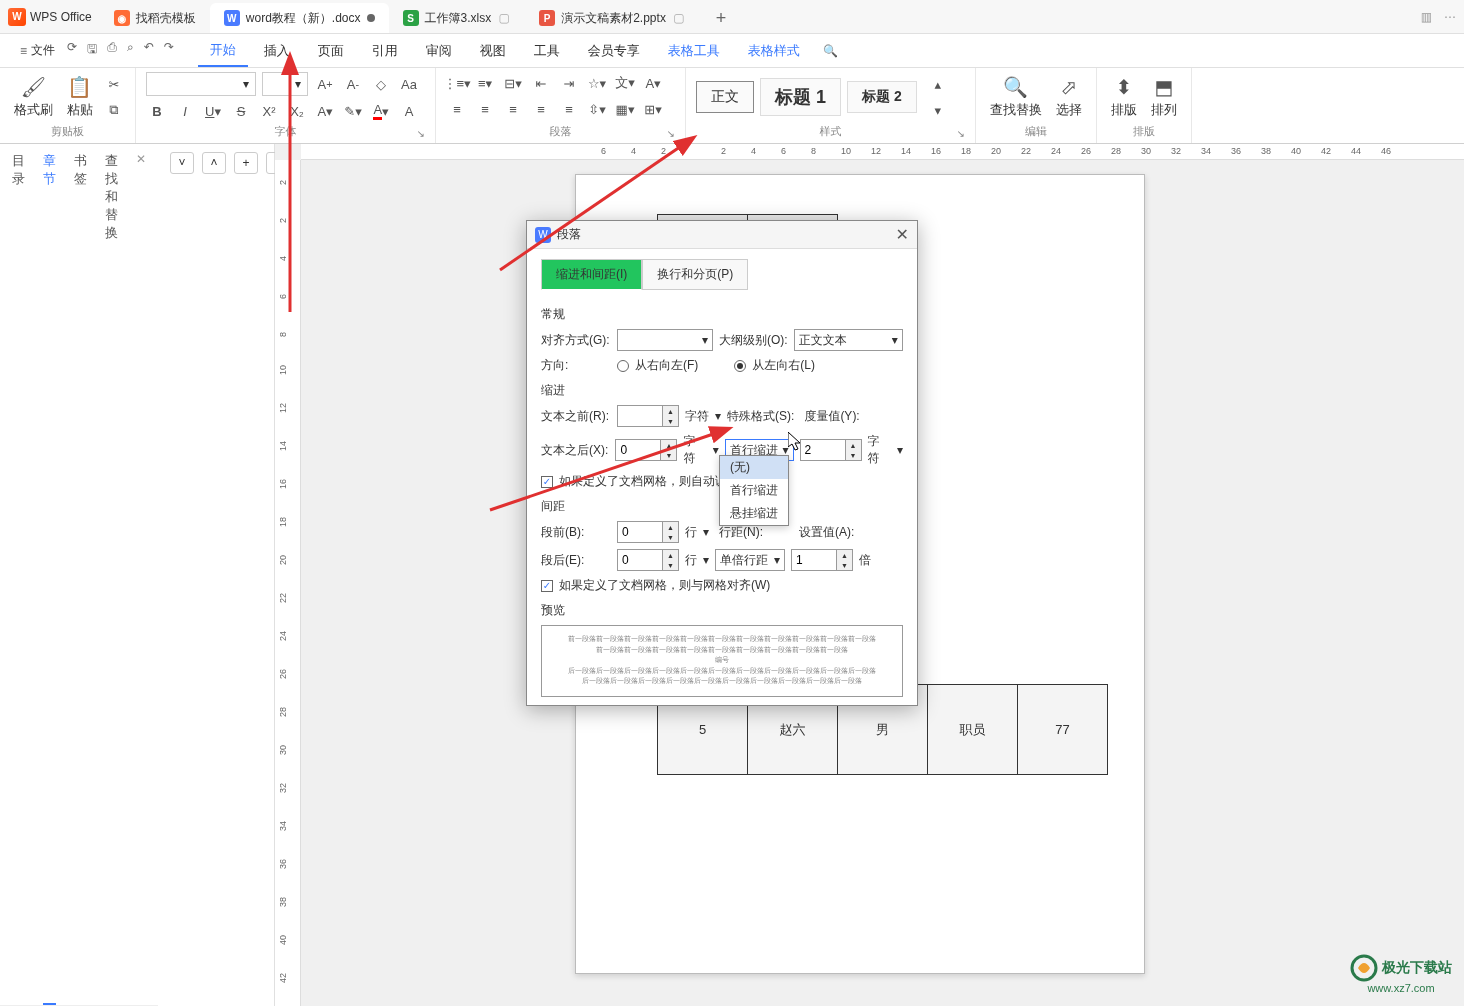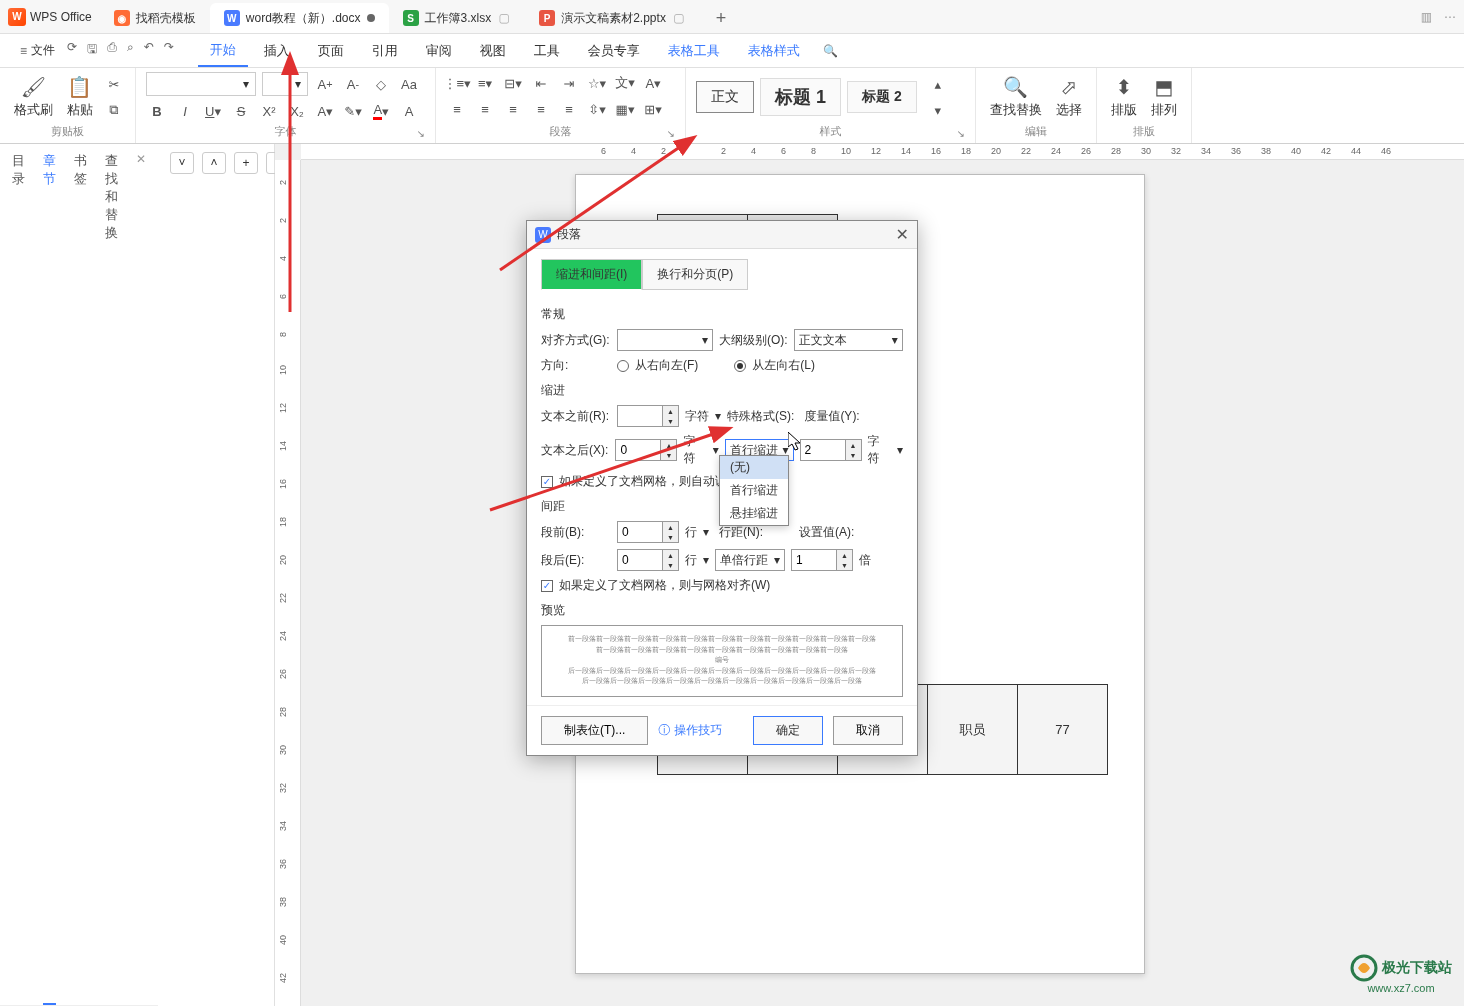--- a/index.html
+++ b/index.html
@@ -625,30 +625,20 @@
       <div class="dlg-section-title">预览</div>
       <div class="dlg-preview">
         前一段落前一段落前一段落前一段落前一段落前一段落前一段落前一段落前一段落前一段落前一段落<br>
         前一段落前一段落前一段落前一段落前一段落前一段落前一段落前一段落前一段落<br>
         编号<br>
         后一段落后一段落后一段落后一段落后一段落后一段落后一段落后一段落后一段落后一段落后一段落<br>
         后一段落后一段落后一段落后一段落后一段落后一段落后一段落后一段落后一段落后一段落
       </div>
     </div>
   </div>
-  <div class="dlg-footer">
-    <button class="dlg-btn">制表位(T)...</button>
-    <span class="dlg-link">
-        <span>ⓘ</span>
-        <span>操作技巧</span>
-      </span>
-    <div style="flex:1"></div>
-    <button class="dlg-btn primary">确定</button>
-    <button class="dlg-btn">取消</button>
-  </div>
 </div>
 
 <div class="arrow" style="left:276px;top:52px">
   <svg width="30" height="270">
       <defs>
         <marker id="ah1" markerWidth="10" markerHeight="10" refX="5" refY="3" orient="auto">
           <polygon points="0,0 8,3 0,6" fill="#e03030"></polygon>
         </marker>
       </defs>
   <line x1="14" y1="260" x2="14" y2="8" stroke="#e03030" stroke-width="3" marker-end="url(#ah1)"></line>

